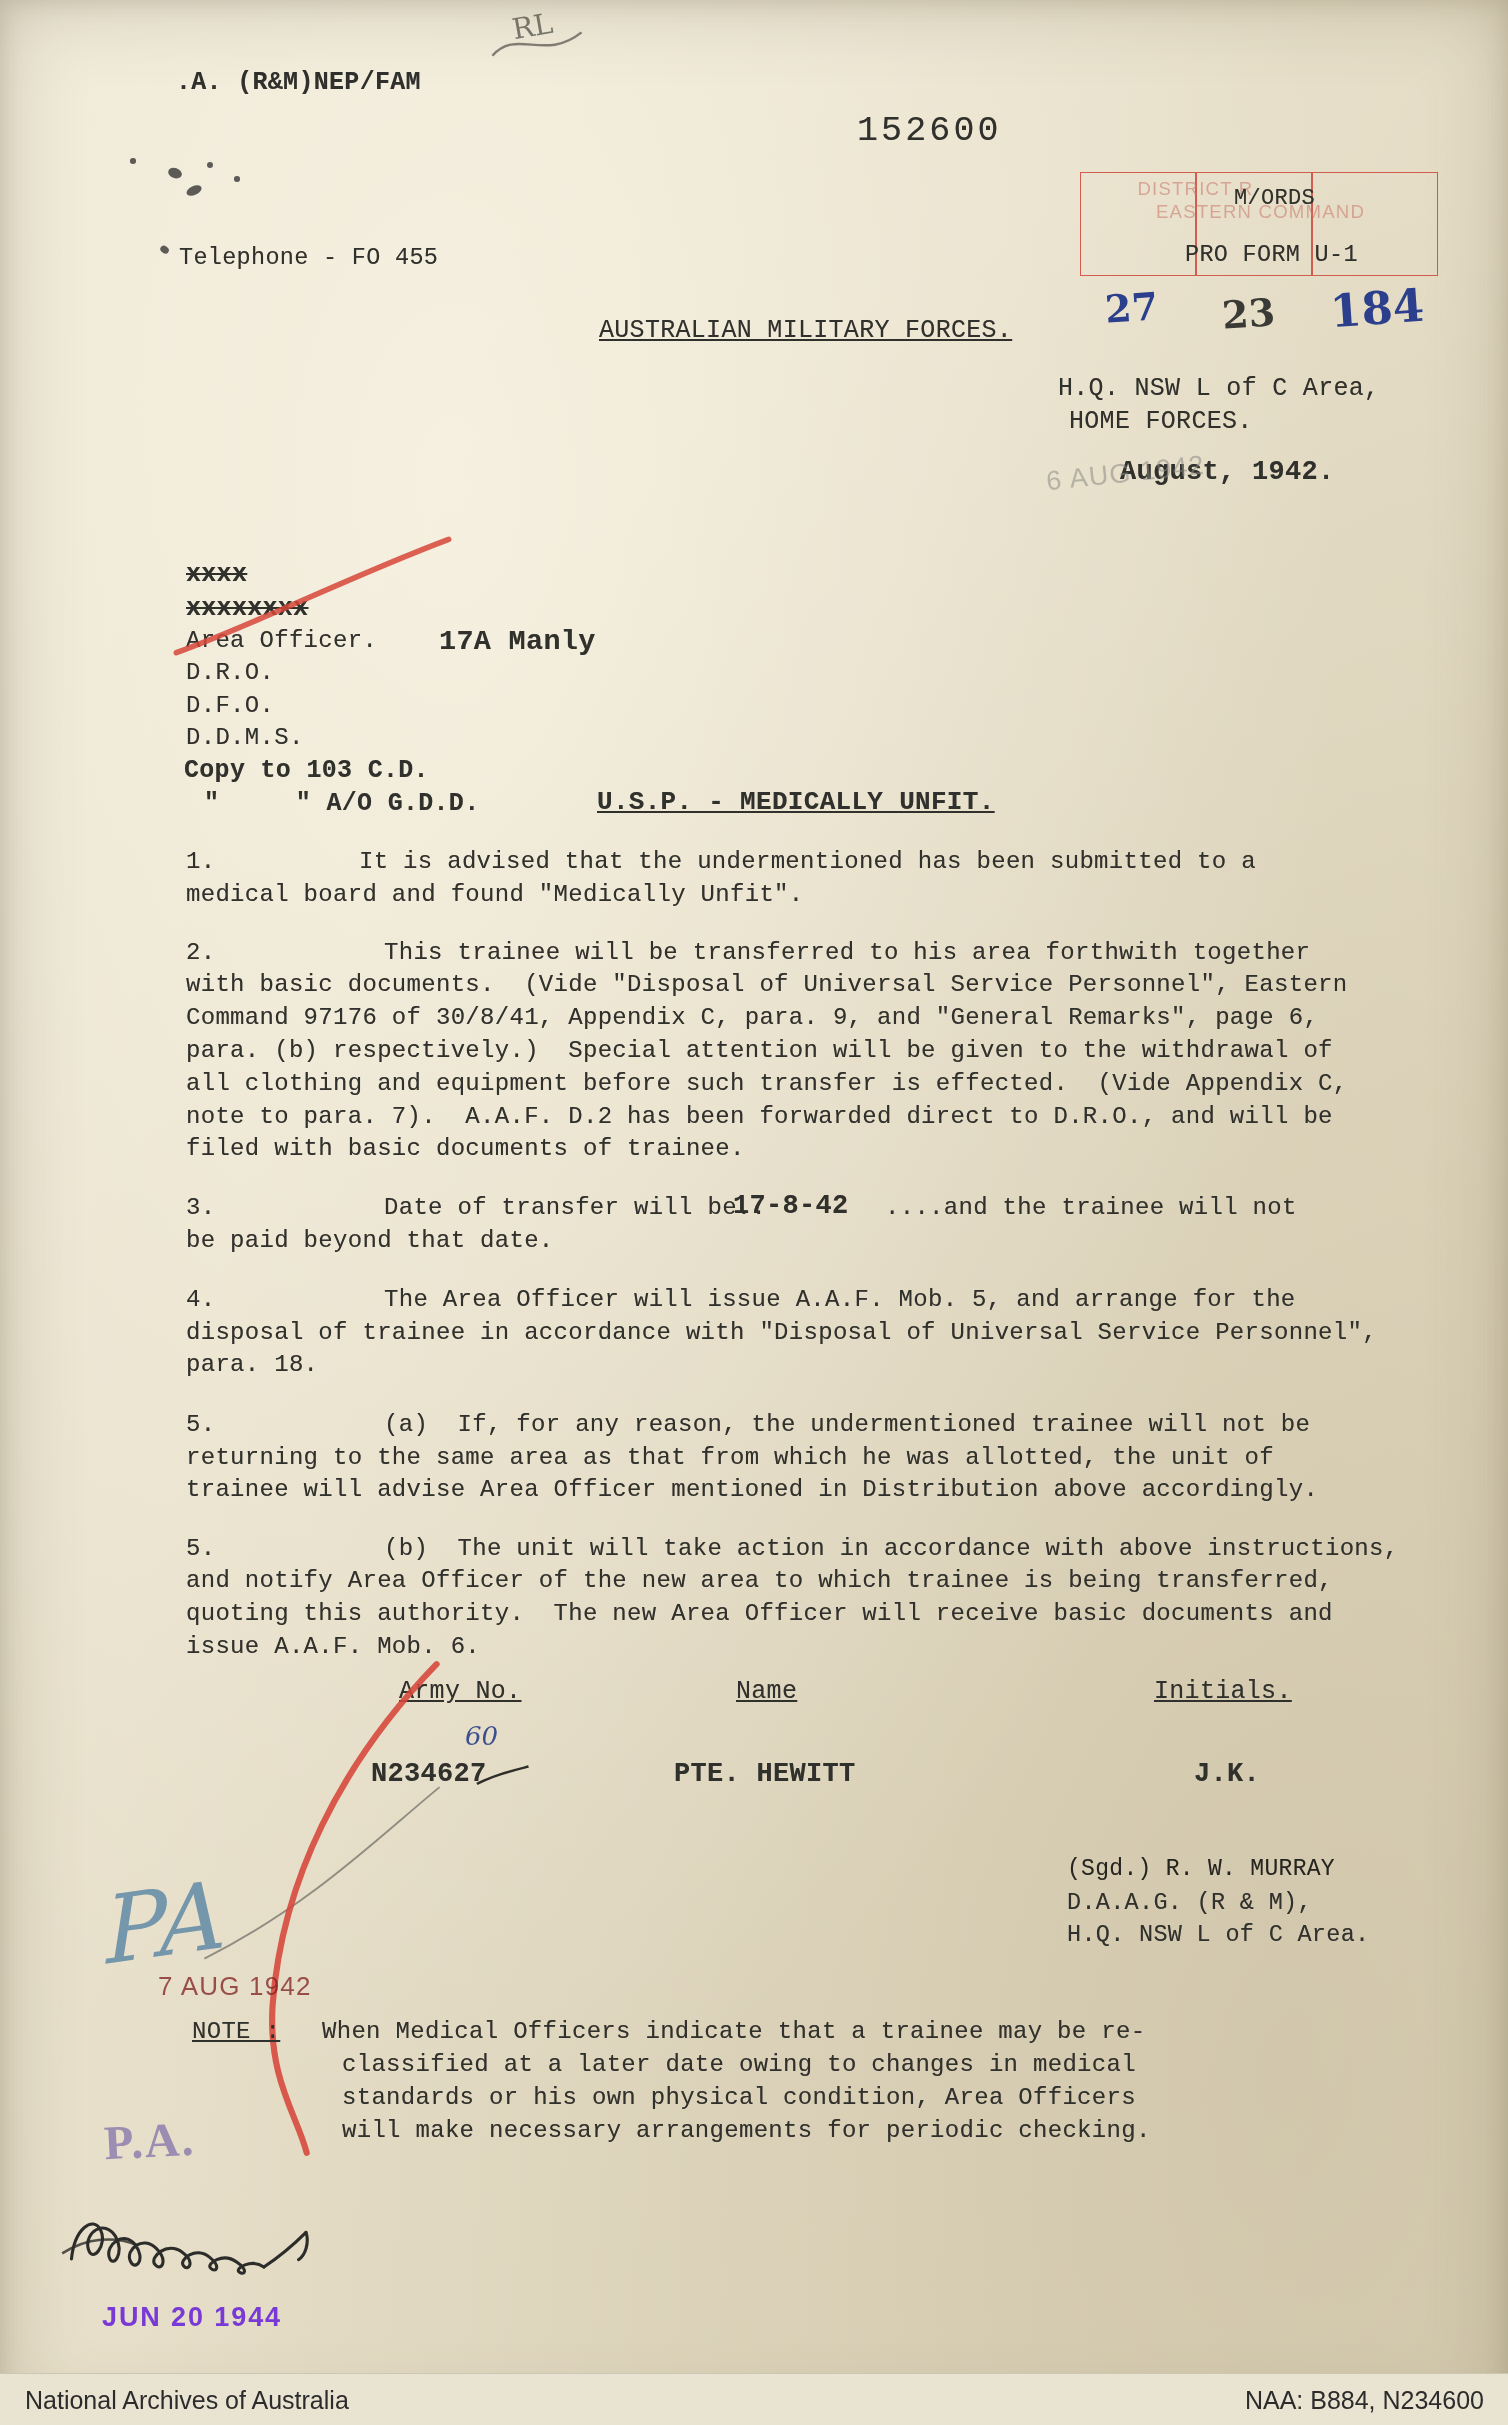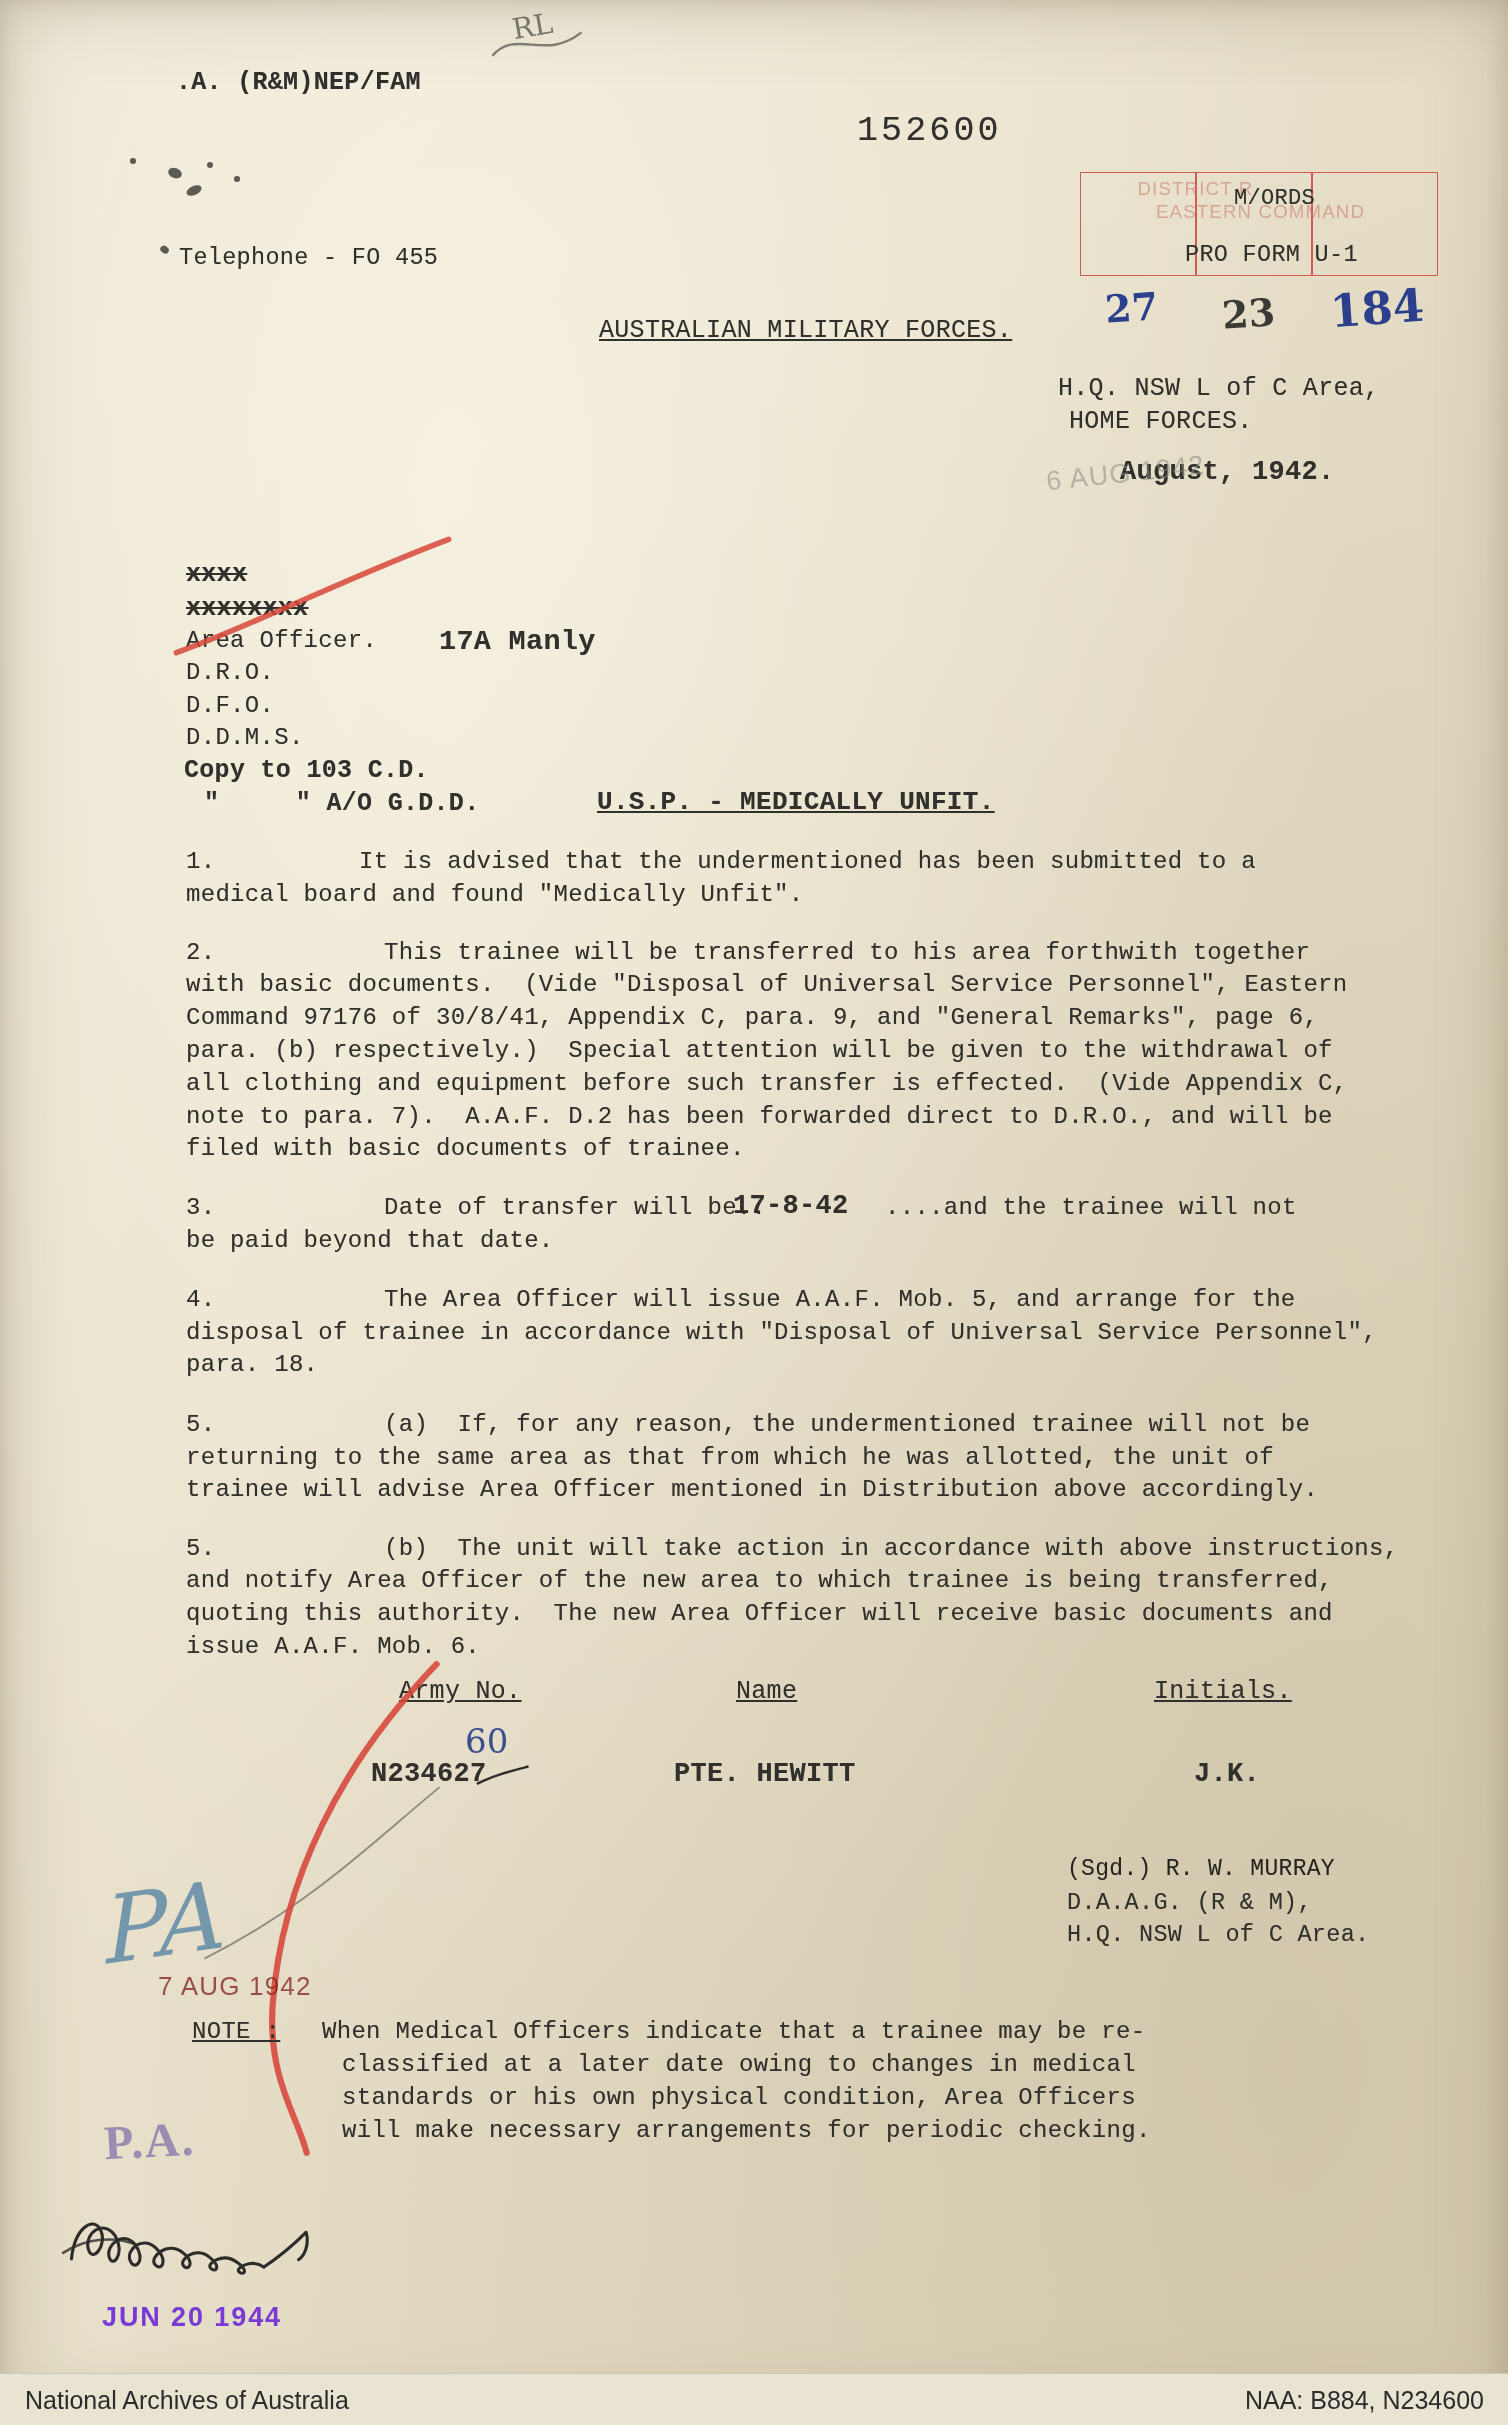--- a/index.html
+++ b/index.html
@@ -283,21 +283,21 @@
   <div class="tw" style="left:384px; top:1535px; font-size:24px;">(b)  The unit will take action in accordance with above instructions,</div>
   <div class="tw" style="left:186px; top:1567px; font-size:24px;">and notify Area Officer of the new area to which trainee is being transferred,</div>
   <div class="tw" style="left:186px; top:1600px; font-size:24px;">quoting this authority.  The new Area Officer will receive basic documents and</div>
   <div class="tw" style="left:186px; top:1633px; font-size:24px;">issue A.A.F. Mob. 6.</div>
 
   <div class="tw u" style="left:399px; top:1677px; font-size:25px;">Army No.</div>
   <div class="tw u" style="left:736px; top:1677px; font-size:25px;">Name</div>
   <div class="tw u" style="left:1154px; top:1677px; font-size:25px;">Initials.</div>
 
   <div class="tw b" style="left:371px; top:1759px; font-size:27px;">N234627</div>
-  <div class="hw-ink" style="left:465px; top:1721px; font-size:34px; color:#3a4f8f;">60</div>
+  <div class="hw-ink" style="left:465px; top:1721px; font-size:26px; color:#3a4f8f;font-style:italic;">60</div>
   <div class="sweep" style="left:475px; top:1764px;">
     <svg width="56" height="25" viewBox="0 0 90 40">
         <path d="M3,32 C30,18 55,12 86,4" stroke="#2d2d2a" stroke-width="4" fill="none"></path>
       </svg>
   </div>
   <div class="tw b" style="left:674px; top:1759px; font-size:27px;">PTE. HEWITT</div>
   <div class="tw b" style="left:1194px; top:1759px; font-size:27px;">J.K.</div>
 
   <div class="tw faint" style="left:1067px; top:1856px; font-size:23px;">(Sgd.) R. W. MURRAY</div>
   <div class="tw" style="left:1067px; top:1889px; font-size:23.5px;">D.A.A.G. (R &amp; M),</div>

